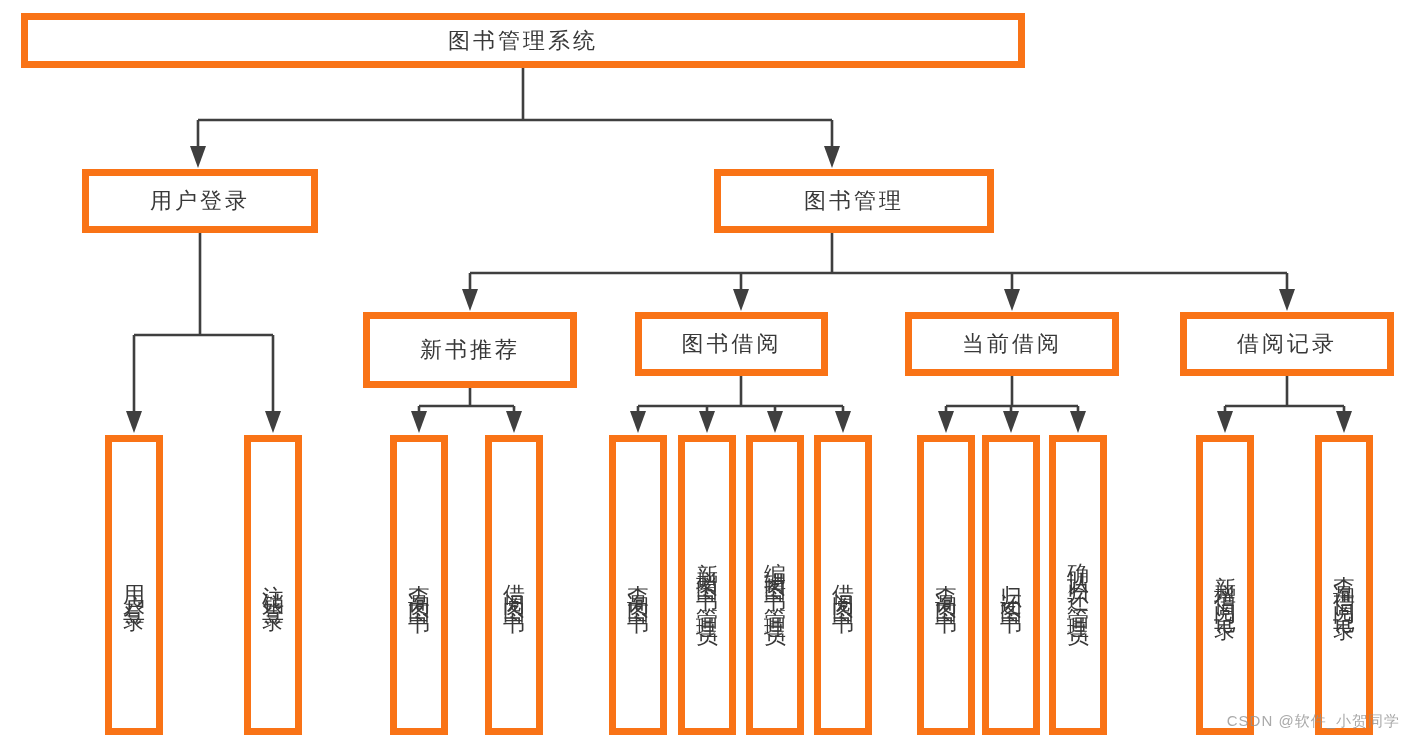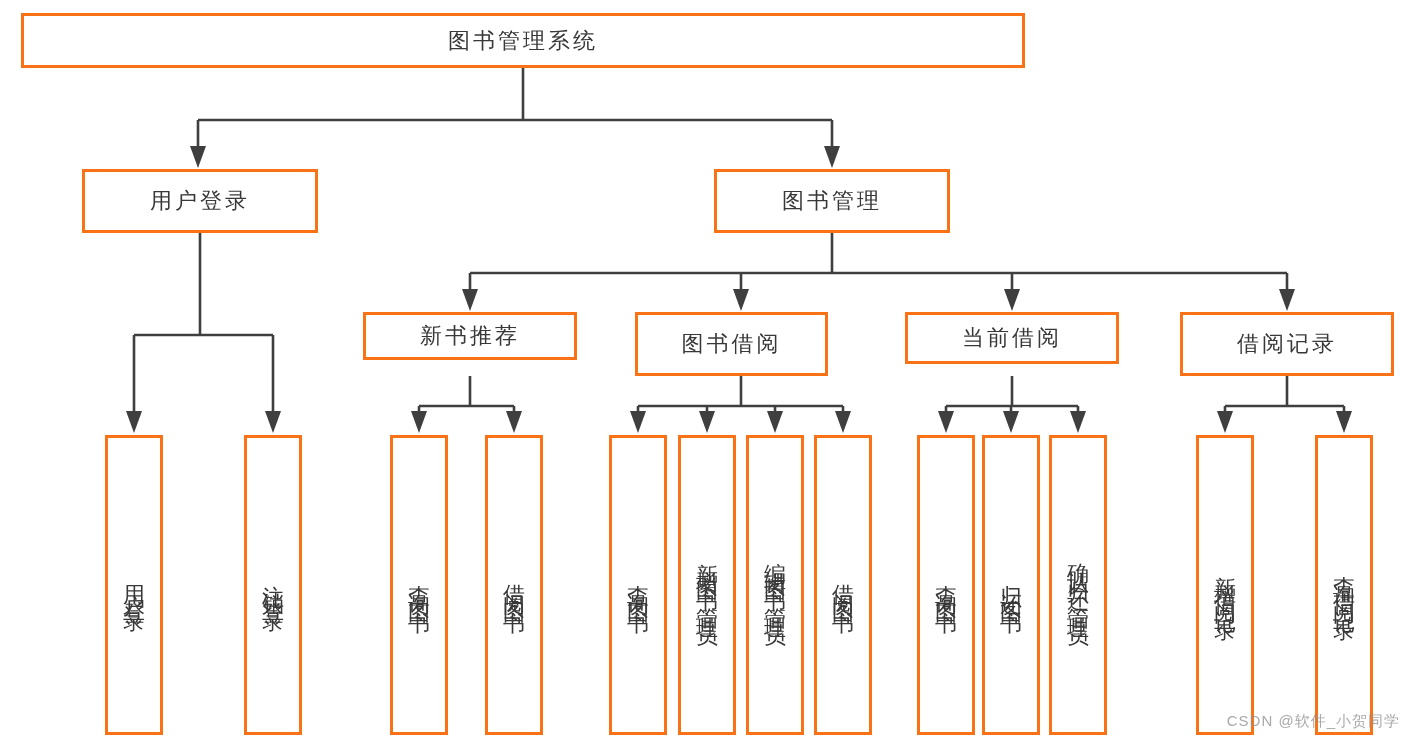--- a/index.html
+++ b/index.html
@@ -4,21 +4,21 @@
 <style>
   html,body{margin:0;padding:0;background:#ffffff;}
   .stage{
     position:relative;width:1405px;height:747px;background:#ffffff;overflow:hidden;
     font-family:"Liberation Sans",sans-serif;color:#383838;
   }
   .wires{position:absolute;left:0;top:0;width:1405px;height:747px;}
   .wires path{fill:none;stroke:#3f3f3f;stroke-width:2.6;}
   .wires polygon{fill:#3f3f3f;stroke:none;}
   .box{
-    position:absolute;box-sizing:border-box;border:3px solid #f97316;background:#ffffff;
+    position:absolute;box-sizing:border-box;border:7px solid #f97316;background:#ffffff;
     display:flex;align-items:center;justify-content:center;
   }
   .box span{
     font-size:22px;letter-spacing:3px;color:#383838;white-space:nowrap;
   }
   .vbox span{
     writing-mode:vertical-rl;letter-spacing:9px;white-space:normal;
   }
   .watermark{
     position:absolute;top:712px;right:5px;font-size:15px;letter-spacing:1px;
@@ -66,31 +66,31 @@
     <polygon points="1336,411 1352,411 1344,433"></polygon>
   </svg>
 
   <div class="box" style="left:21px;top:13px;width:1004px;height:55px">
     <span>图书管理系统</span>
   </div>
 
   <div class="box" style="left:82px;top:169px;width:236px;height:64px">
     <span>用户登录</span>
   </div>
-  <div class="box" style="left:714px;top:169px;width:236px;height:64px">
+  <div class="box" style="left:714px;top:169px;width:280px;height:64px">
     <span>图书管理</span>
   </div>
 
-  <div class="box" style="left:363px;top:312px;width:214px;height:48px">
+  <div class="box" style="left:363px;top:312px;width:214px;height:76px">
     <span>新书推荐</span>
   </div>
   <div class="box" style="left:635px;top:312px;width:193px;height:64px">
     <span>图书借阅</span>
   </div>
-  <div class="box" style="left:905px;top:312px;width:214px;height:52px">
+  <div class="box" style="left:905px;top:312px;width:214px;height:64px">
     <span>当前借阅</span>
   </div>
   <div class="box" style="left:1180px;top:312px;width:214px;height:64px">
     <span>借阅记录</span>
   </div>
 
   <div class="box vbox" style="left:105px;top:435px;width:58px;height:300px">
     <span>用户登录</span>
   </div>
   <div class="box vbox" style="left:244px;top:435px;width:58px;height:300px">

